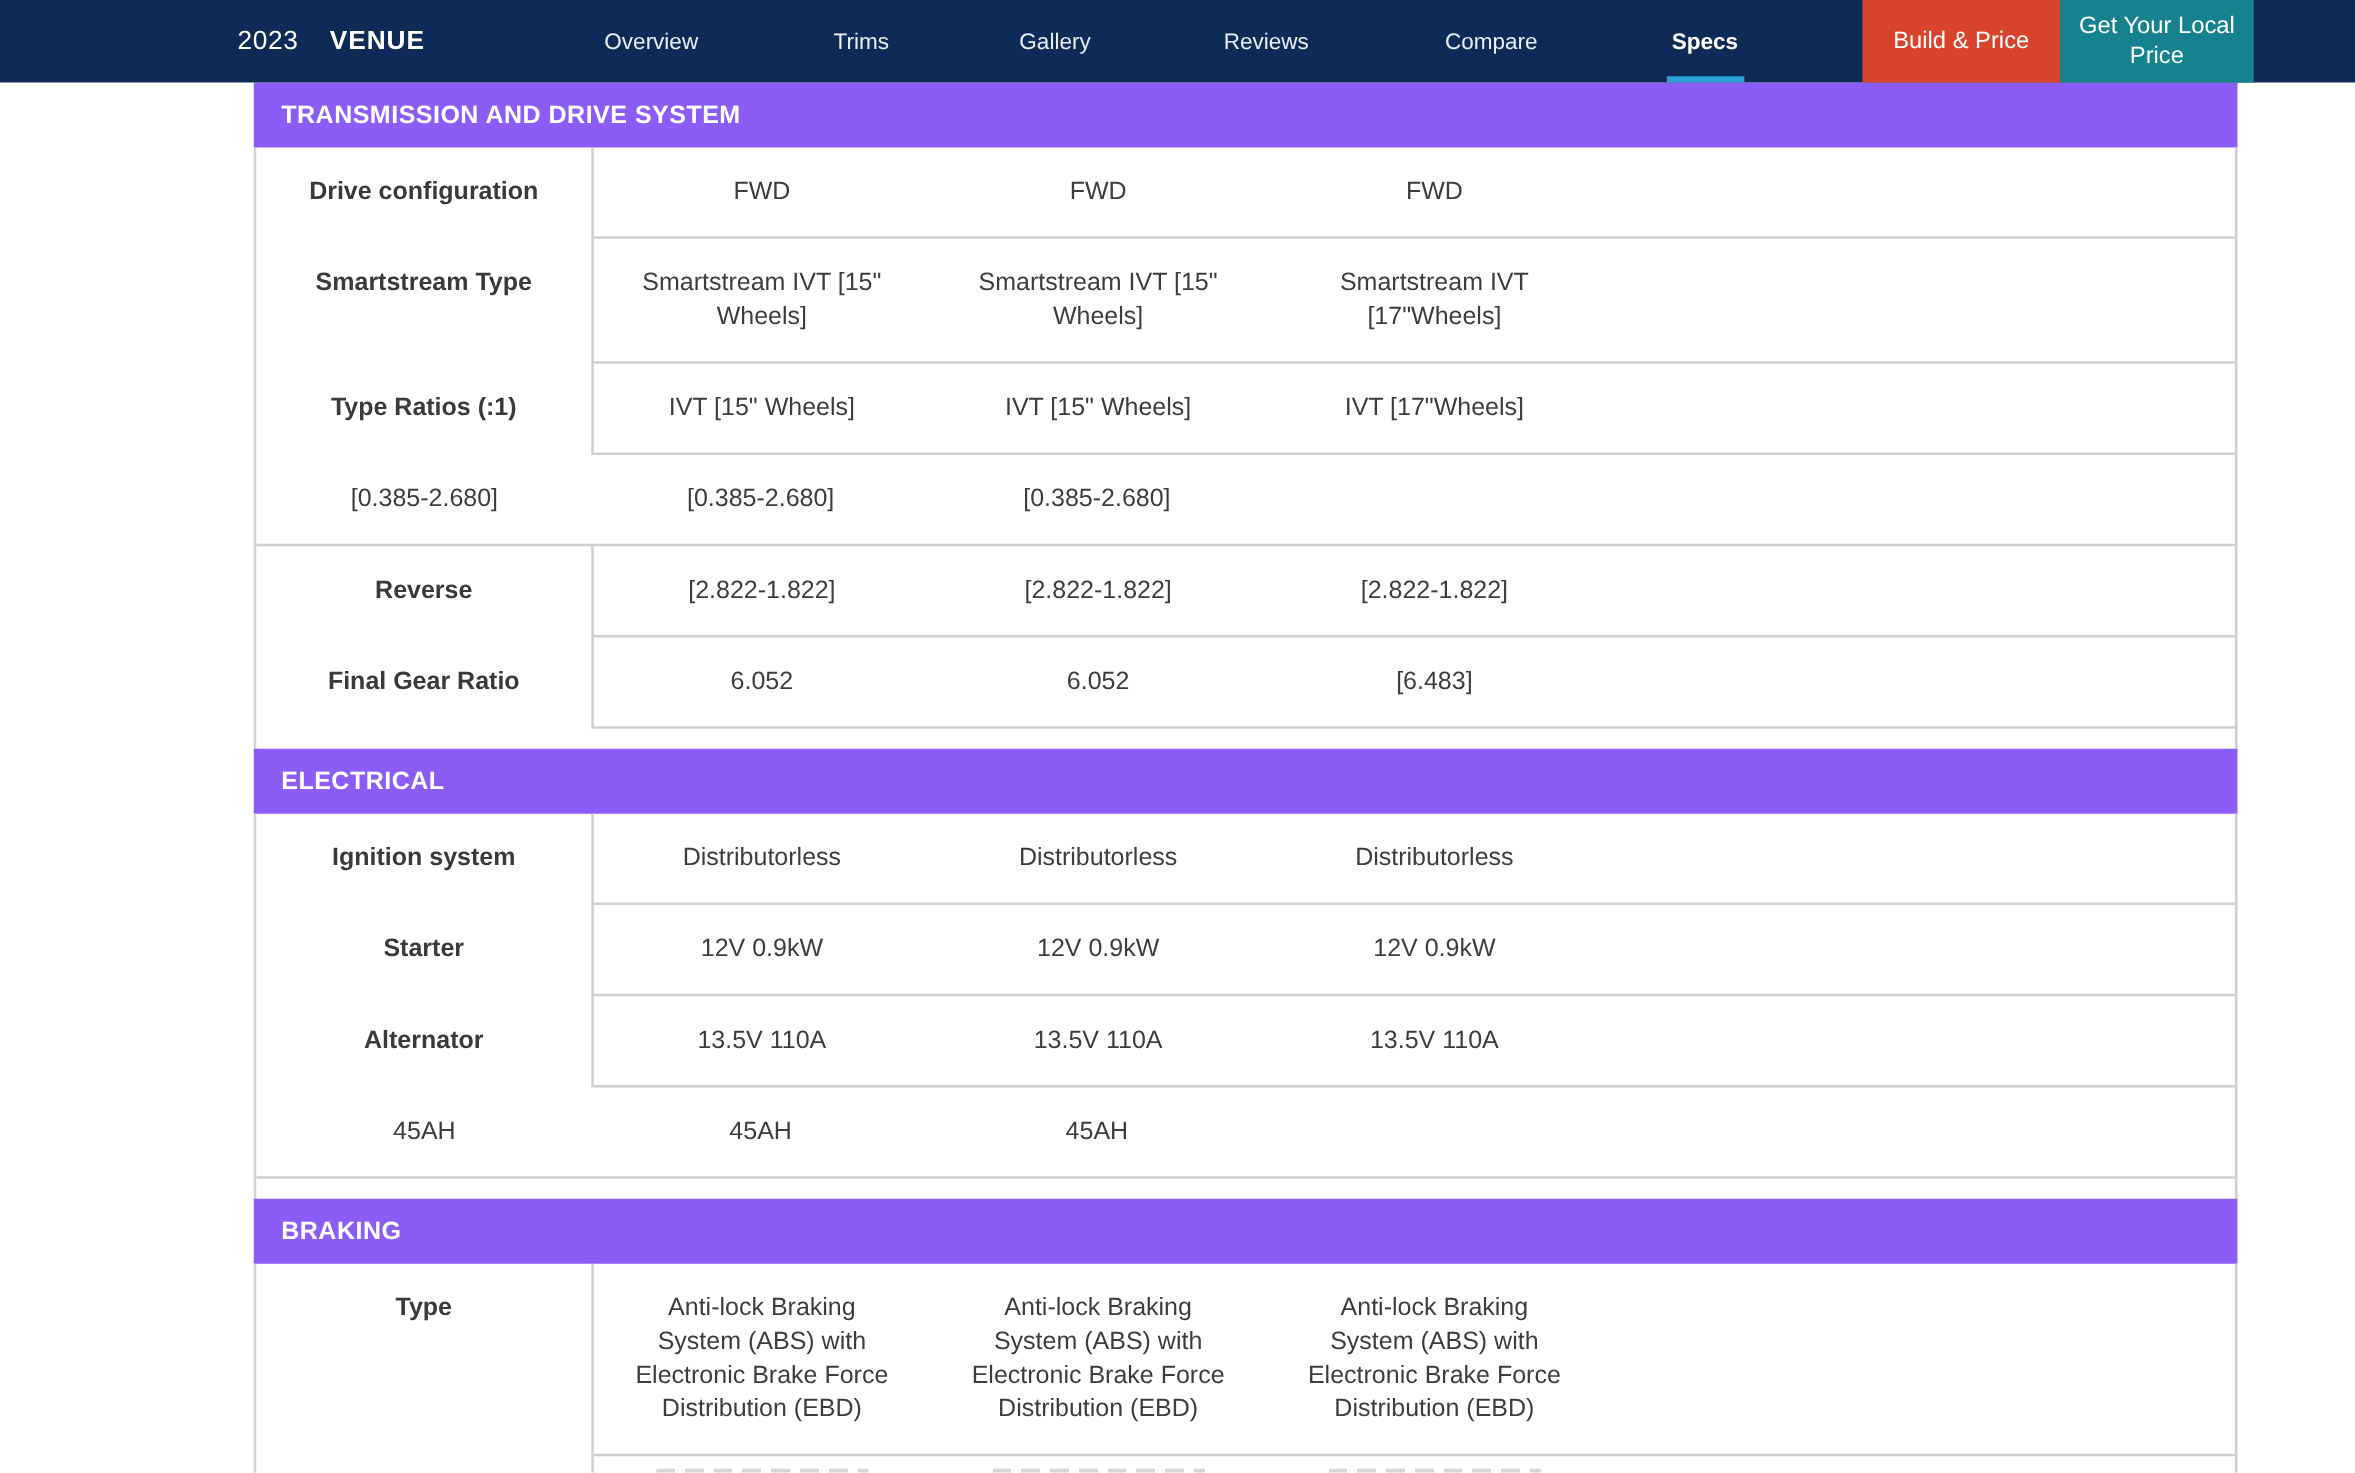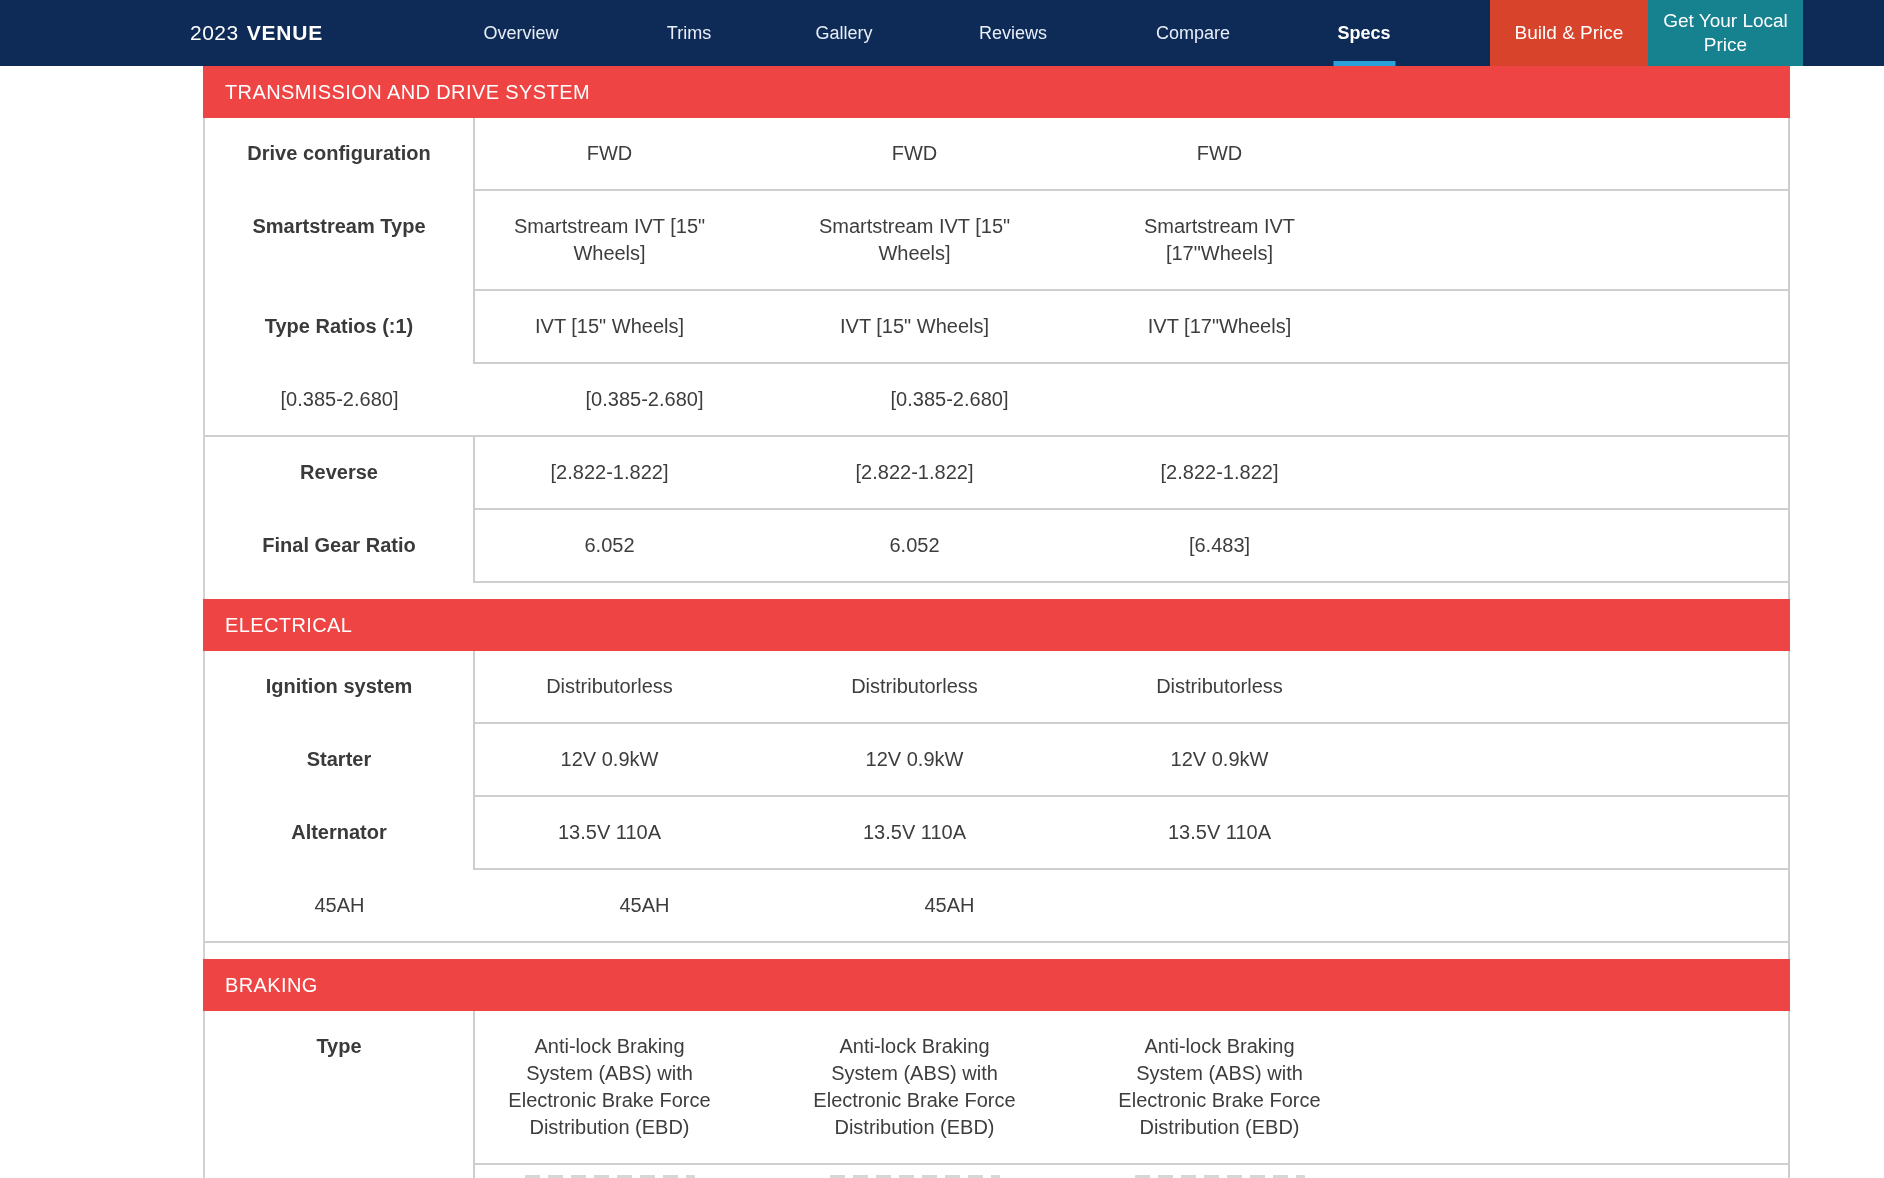--- a/index.html
+++ b/index.html
@@ -7,54 +7,54 @@
     width:1884px; height:1178px; overflow:hidden; background:#ffffff;
     font-family:"Liberation Sans", sans-serif; color:#3d3d3d;
   }
 
   
   .nav { position:relative; height:66px; background:#0e2b58; z-index:2;padding-left:45px; }
   .brand {
     position:absolute; left:190px; top:0; height:66px;
     display:flex; align-items:center; color:#ffffff; font-size:21px; letter-spacing:.5px;
   }
-  .brand .model { font-weight:700; margin-left:8px; letter-spacing:.8px; }
+  .brand .model { font-weight:700; margin-left:25px; letter-spacing:.8px; }
   .nav-link {
     position:absolute; top:0; height:66px; display:flex; align-items:center;
     transform:translateX(-50%); color:#e9eef6; font-size:18px; cursor:pointer; white-space:nowrap;
   }
   .nav-link.active { font-weight:700; color:#ffffff; }
   .tab-underline {
     position:absolute; bottom:0; left:50%; transform:translateX(-50%);
     width:62px; height:5px; background:#2ba0d9;
   }
   .nav-btn {
     position:absolute; top:0; height:66px; box-sizing:border-box;
     display:flex; align-items:center; justify-content:center; text-align:center;
     color:#ffffff; font-size:19px; line-height:24px; cursor:pointer; padding:0 12px;
   }
   .btn-build { left:1490px; width:158px; background:#d8432b; }
   .btn-local { left:1648px; width:155px; background:#16818f; }
 
   
   .table-wrap { margin-left:203px; width:1587px; }
   .section-header {
-    height:52px; background:#ef4444; color:#ffffff; font-weight:400; font-size:20px;
+    height:52px; background:#8b5cf6; color:#ffffff; font-weight:700; font-size:20px;
     letter-spacing:.4px; display:flex; align-items:center; padding-left:22px; box-sizing:border-box;
   }
   .section-rows {
     border-left:2px solid #d2d2d2; border-right:2px solid #cdcdcd; padding-bottom:16px;
   }
   .spec-row { display:flex; align-items:stretch; }
   .row-label {
     width:270px; box-sizing:border-box; border-right:2px solid #cdcdcd;
     padding:22px 12px 0; text-align:center; font-weight:700; font-size:20px; line-height:27px; color:#3a3a3a;
   }
   .row-values {
-    flex:1; border-bottom:2px solid #cfcfcf; padding:22px 0; display:flex; align-items:flex-start;gap:36px;
+    flex:1; border-bottom:2px solid #cfcfcf; padding:22px 0; display:flex; align-items:flex-start;
   }
   .spec-value {
     width:269px; box-sizing:border-box; padding:0 30px; text-align:center;
     font-size:20px; line-height:27px; color:#3d3d3d;
   }
   
   .spec-row.partial .row-values { border-bottom:none; padding:10px 0 0; }
   .spec-row.partial .row-label { padding-top:10px; }
   .smudge {
     width:170px; height:7px; margin:0 auto; opacity:.55; border-radius:1px;

